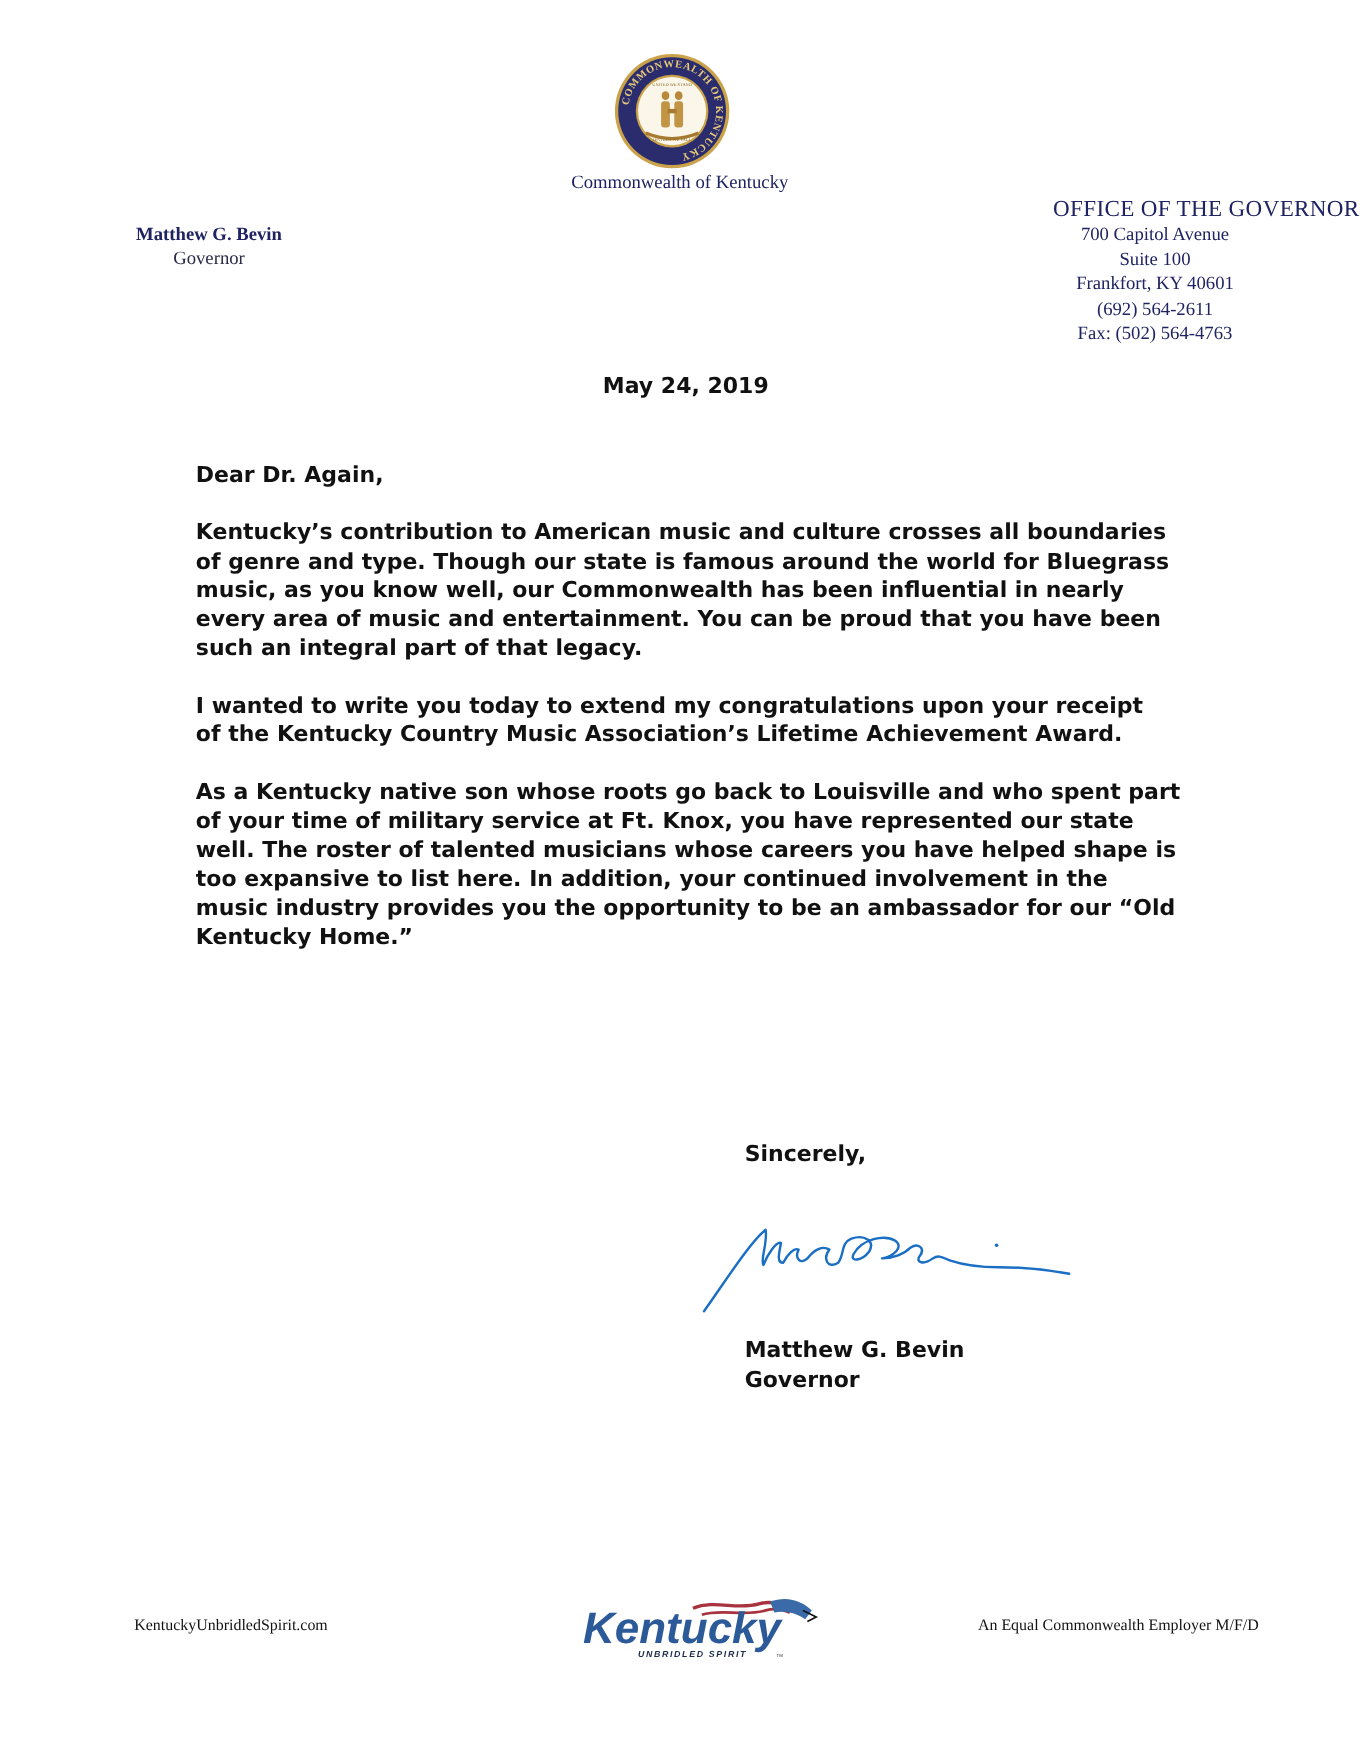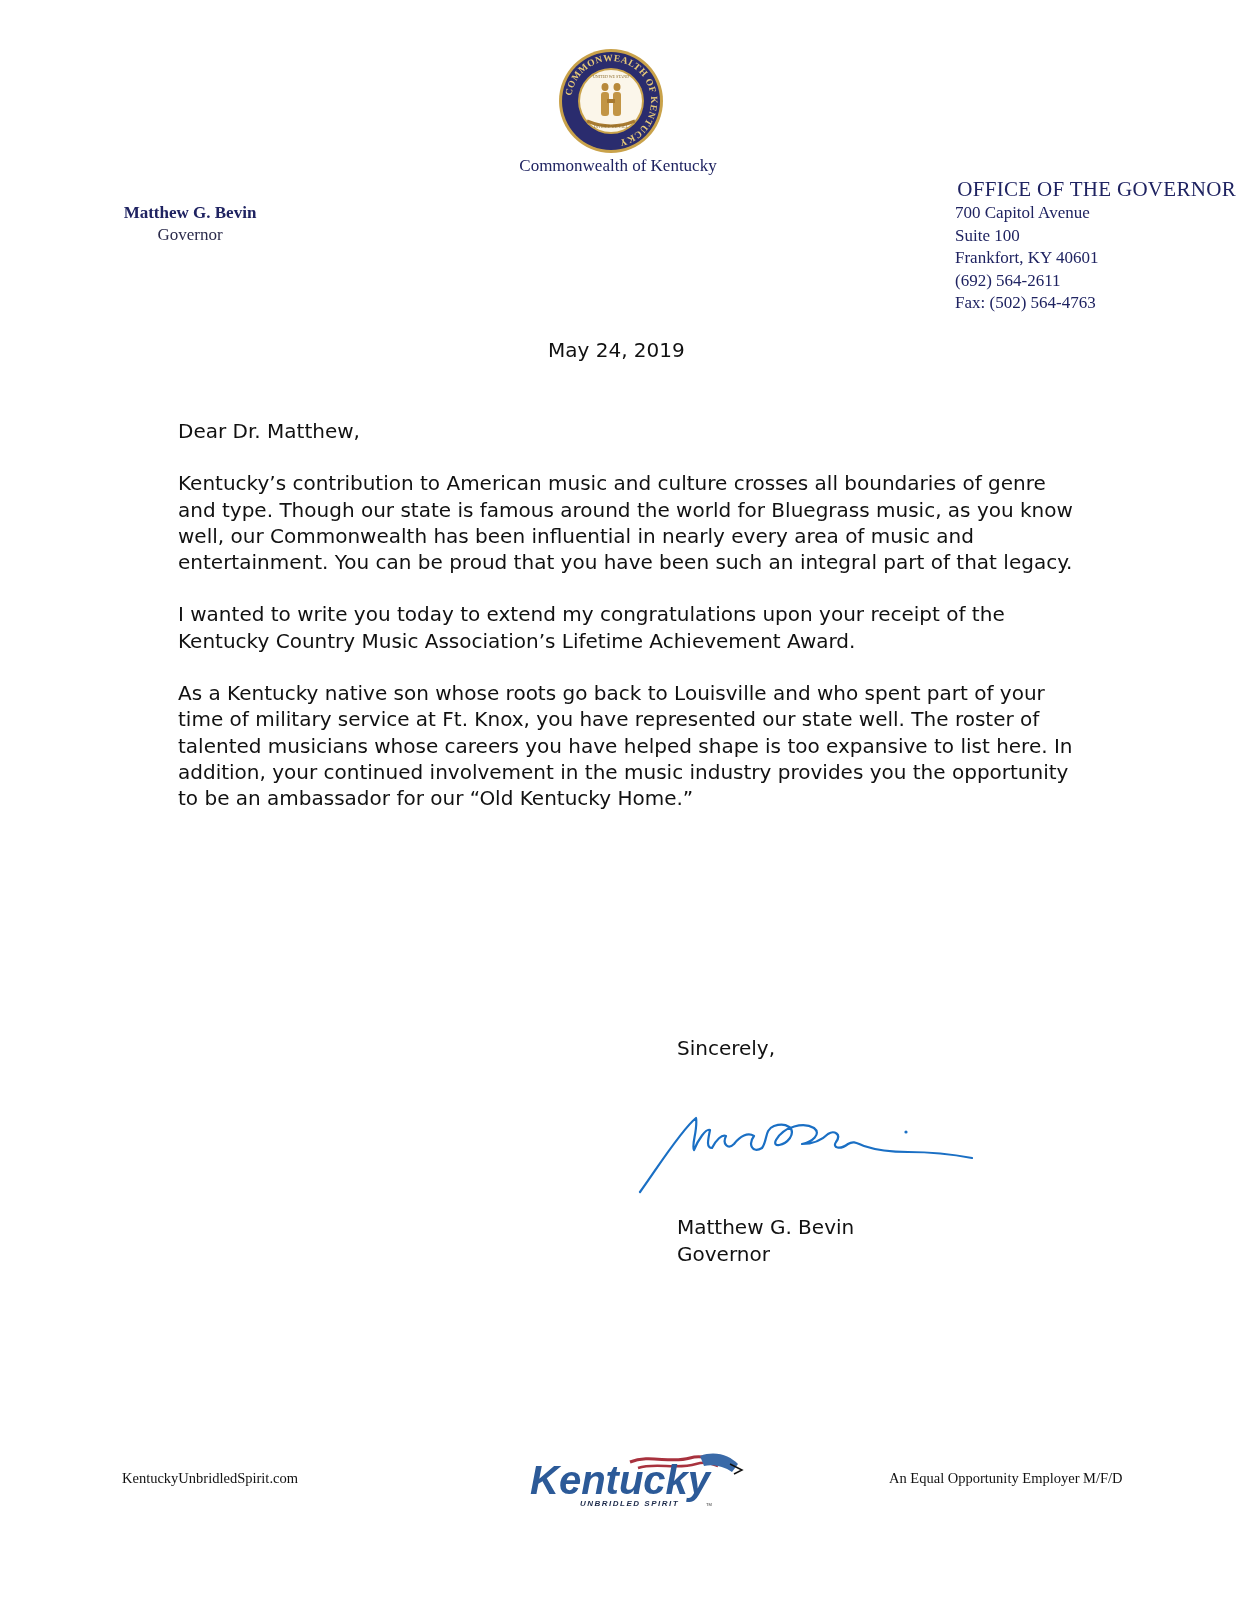--- a/index.html
+++ b/index.html
@@ -1,29 +1,29 @@
 <!DOCTYPE html>
 <html><head>
   <meta charset="utf-8">
   <style>
     html, body { margin: 0; padding: 0; background: #ffffff; }
     body { width: 1236px; height: 1600px; position: relative; overflow: hidden; color: #111; }
     .serif { font-family: "Liberation Serif", "DejaVu Serif", serif; }
-    .sans { font-family: "DejaVu Sans", "Liberation Sans", sans-serif; }
+    .sans { font-family: "DejaVu Sans", "Liberation Sans", sans-serif; font-weight: bold; }
     .abs { position: absolute; }
 
     #seal { left: 557px; top: 47px; width: 108px; height: 108px; }
     #hdr-sub { left: 0; width: 1236px; top: 156px; text-align: center; font-size: 17px; color: #1f2361; }
     #hdr-title { left: 0; width: 1236px; top: 177px; text-align: right; font-size: 21px; color: #1f2361; letter-spacing: 0.3px; }
 
     #gov-block { left: 100px; top: 202px; width: 180px; text-align: center; color: #1f2361; }
     #gov-name { font-size: 17px; font-weight: bold; line-height: 22px; }
     #gov-title { font-size: 17px; line-height: 22px; color: #2a2a4a; }
 
-    #addr-block { left: 955px; top: 202px; width: 190px; color: #1f2361; font-size: 17px; line-height: 22.5px; }
+    #addr-block { left: 955px; top: 202px; width: 190px; text-align: center; color: #1f2361; font-size: 17px; line-height: 22.5px; }
 
     #date { left: 548px; top: 338px; font-size: 20px; }
 
     #letter { left: 178px; top: 418px; width: 900px; font-size: 20px; line-height: 26.3px; }
     #letter p { margin: 0 0 26px 0; }
     #salutation { margin-bottom: 26px !important; }
 
     #closing { left: 677px; top: 1036px; font-size: 20px; }
     #signature { left: 636px; top: 1100px; width: 340px; height: 100px; }
     #signer { left: 677px; top: 1214px; font-size: 20px; line-height: 27px; }
@@ -71,21 +71,21 @@
   <div>700 Capitol Avenue</div>
   <div>Suite 100</div>
   <div>Frankfort, KY 40601</div>
   <div>(692) 564-2611</div>
   <div>Fax: (502) 564-4763</div>
 </div>
 
 <div id="date" class="abs sans">May 24, 2019</div>
 
 <div id="letter" class="abs sans">
-  <p id="salutation">Dear Dr. Matthew,</p>
+  <p id="salutation">Dear Dr. Again,</p>
   <p style="width:900px">Kentucky’s contribution to American music and culture crosses all boundaries of genre and type. Though our state is famous around the world for Bluegrass music, as you know well, our Commonwealth has been influential in nearly every area of music and entertainment. You can be proud that you have been such an integral part of that legacy.</p>
   <p style="width:880px">I wanted to write you today to extend my congratulations upon your receipt of the Kentucky Country Music Association’s Lifetime Achievement Award.</p>
   <p style="width:900px">As a Kentucky native son whose roots go back to Louisville and who spent part of your time of military service at Ft. Knox, you have represented our state well. The roster of talented musicians whose careers you have helped shape is too expansive to list here. In addition, your continued involvement in the music industry provides you the opportunity to be an ambassador for our “Old Kentucky Home.”</p>
 </div>
 
 <div id="closing" class="abs sans">Sincerely,</div>
 
 <div id="signature" class="abs">
   <svg width="340" height="100" viewBox="0 0 340 100">
     <path d="M 4 92 C 20 70, 45 30, 60 18 C 62 30, 55 45, 58 50 C 62 40, 70 28, 74 30 C 72 40, 70 48, 76 48 C 80 40, 86 34, 90 36 C 86 44, 92 50, 98 44 C 104 36, 112 32, 118 36 C 112 44, 116 54, 126 48 C 132 40, 128 30, 138 26 C 150 22, 160 28, 154 38 C 148 46, 136 48, 140 40 C 148 26, 168 22, 178 28 C 186 34, 176 42, 166 44 C 176 44, 186 40, 192 34 C 198 30, 206 34, 200 42 C 196 48, 204 50, 212 44 C 218 40, 222 44, 228 46 C 240 50, 256 52, 272 52 C 290 52, 315 54, 336 58" stroke="#1a6fc4" stroke-width="2.2" fill="none" stroke-linecap="round" stroke-linejoin="round"></path>
@@ -105,13 +105,13 @@
     <path d="M 110 12 C 130 4, 150 14, 170 8 C 180 5, 190 8, 196 10" stroke="#a8323e" stroke-width="3" fill="none"></path>
     <path d="M 118 18 C 136 12, 156 20, 176 14 C 186 11, 192 14, 198 16" stroke="#a8323e" stroke-width="2.5" fill="none"></path>
     <path d="M 180 6 C 196 0, 210 6, 218 14 L 212 22 C 204 16, 192 14, 184 16 Z" fill="#3a6aa8"></path>
     <path d="M 210 14 L 222 20 L 214 24" stroke="#111" stroke-width="1.5" fill="none"></path>
     <text x="10" y="44" font-family="Liberation Sans, sans-serif" font-size="40" font-style="italic" font-weight="bold" fill="#2c5a98">Kentucky</text>
     <text x="60" y="56" font-family="Liberation Sans, sans-serif" font-size="8" font-style="italic" font-weight="bold" fill="#1c2a4a" letter-spacing="1.5">UNBRIDLED SPIRIT</text>
     <text x="186" y="56" font-family="Liberation Sans, sans-serif" font-size="4" fill="#333">TM</text>
   </svg>
 </div>
 
-<div id="footer-right" class="abs serif">An Equal Opportunity Employer M/F/D</div>
+<div id="footer-right" class="abs serif">An Equal Commonwealth Employer M/F/D</div>
 
 </body></html>

